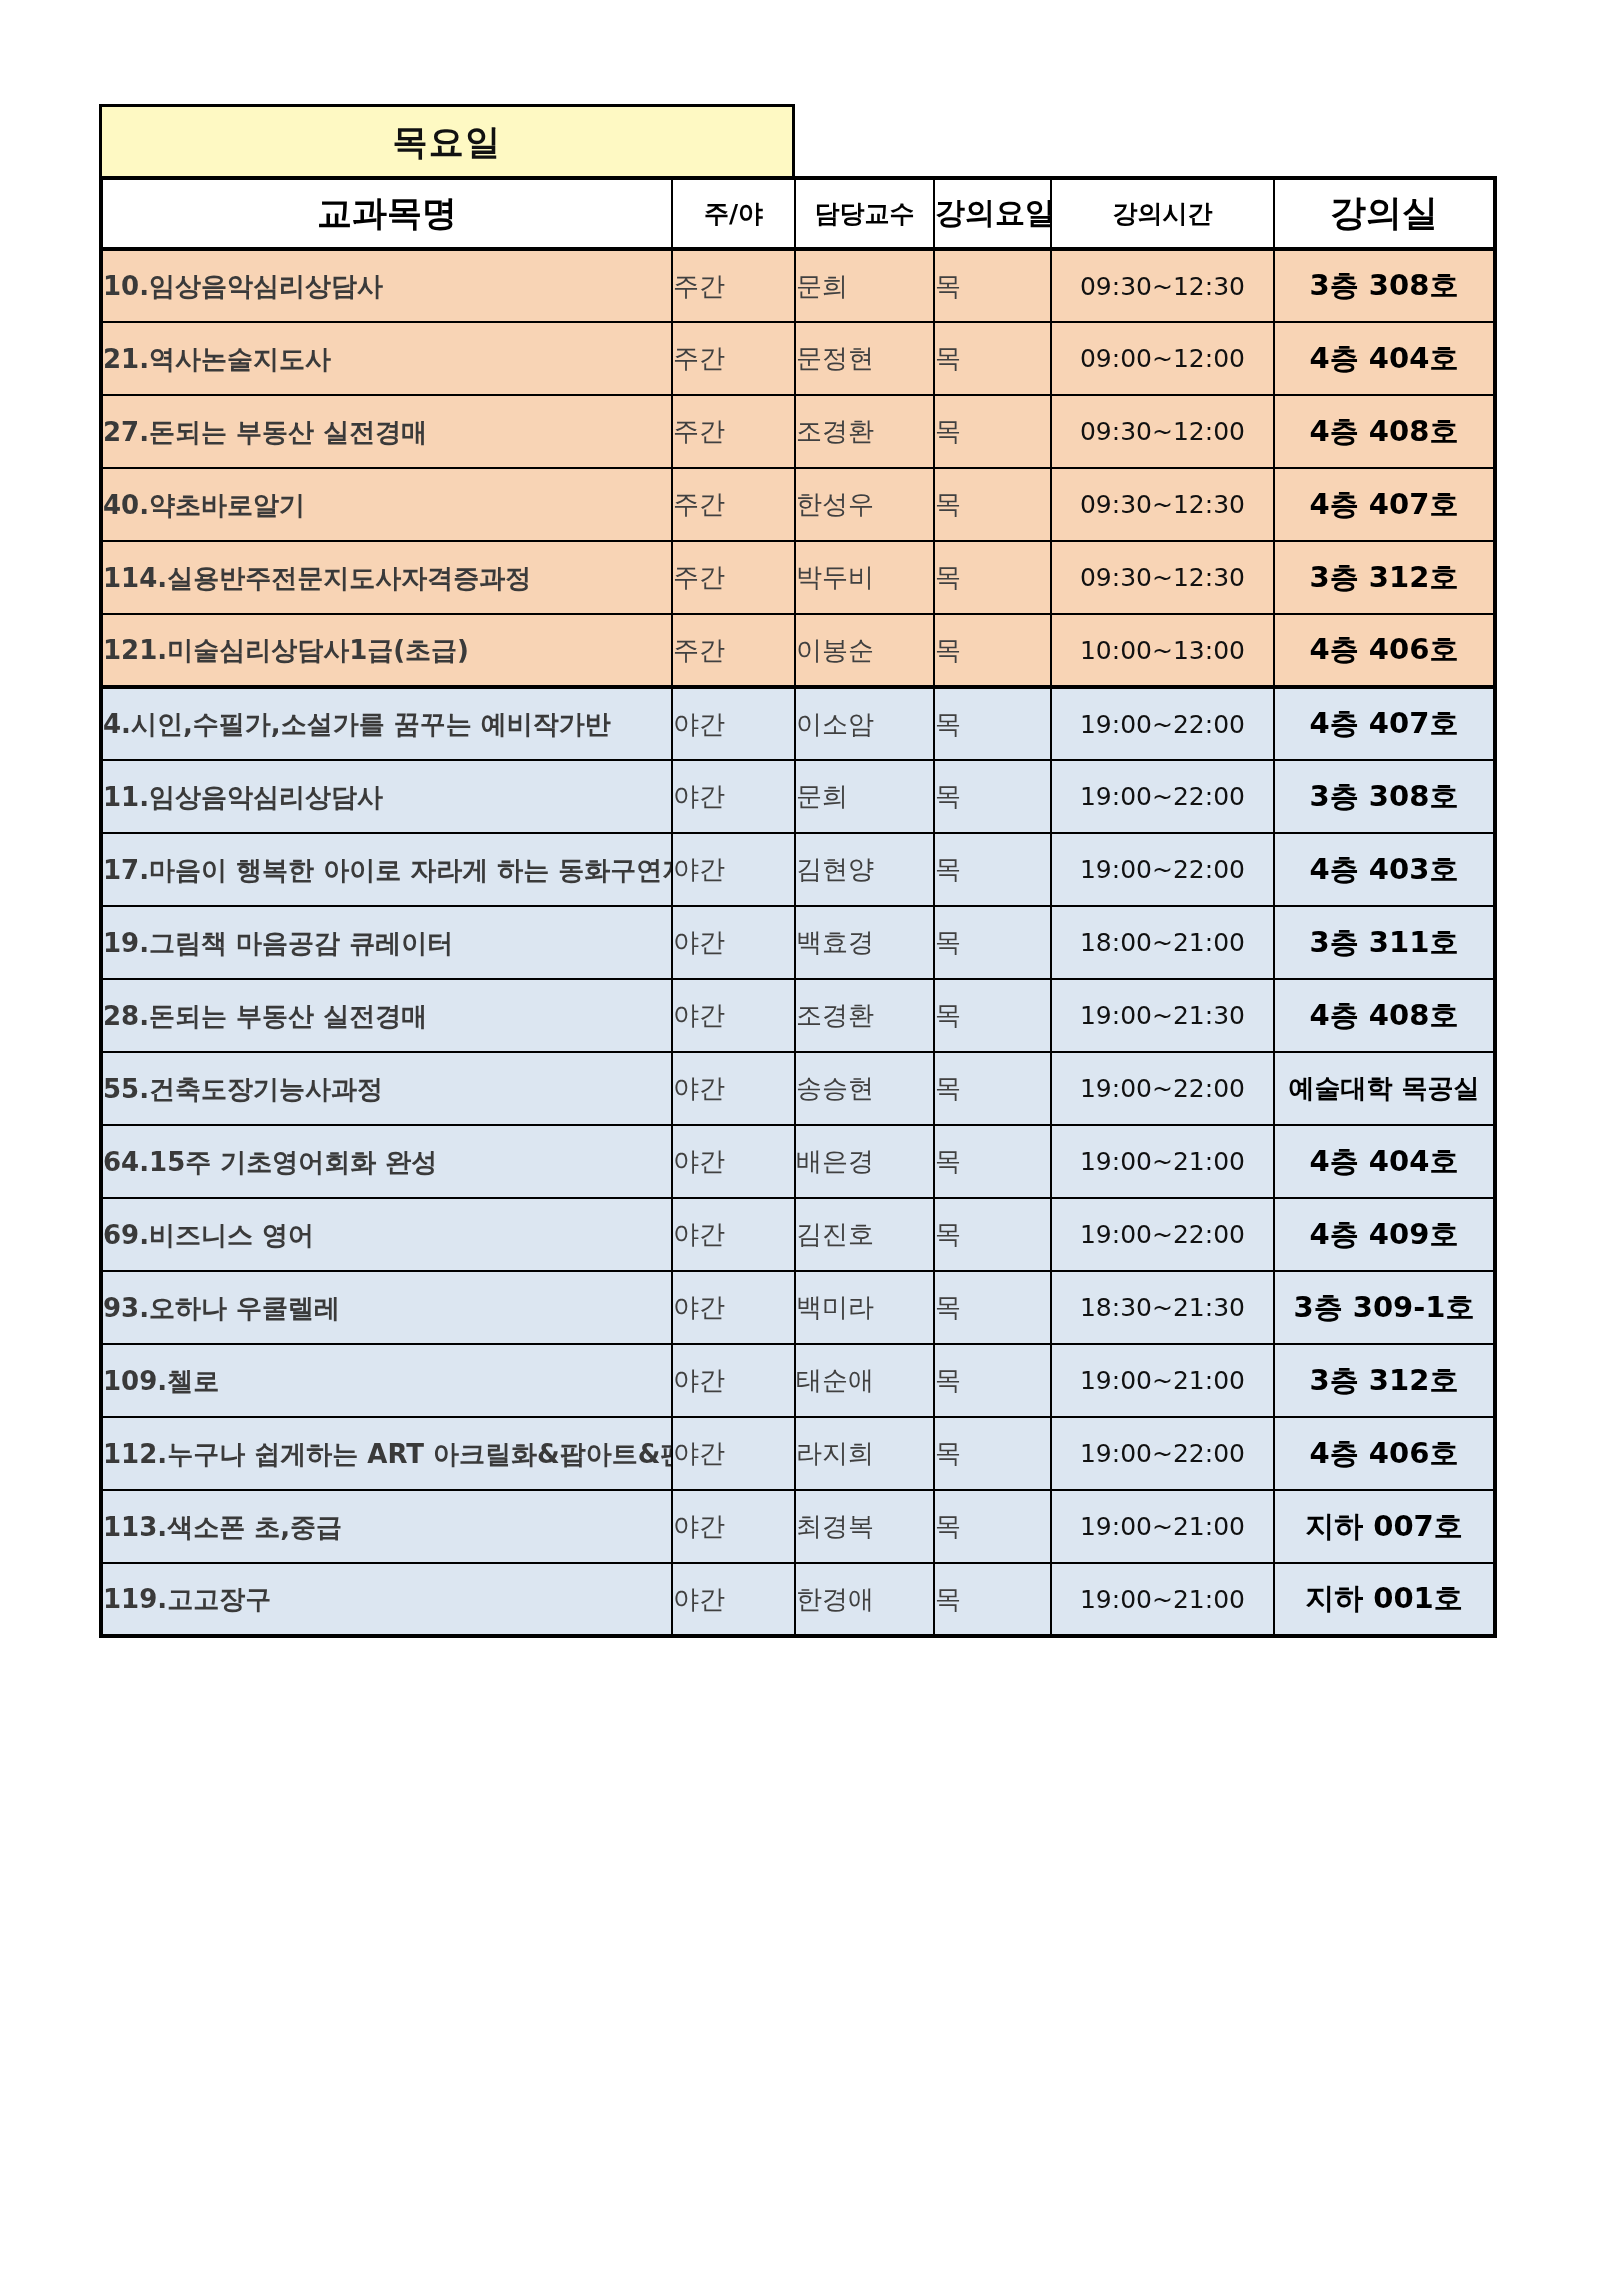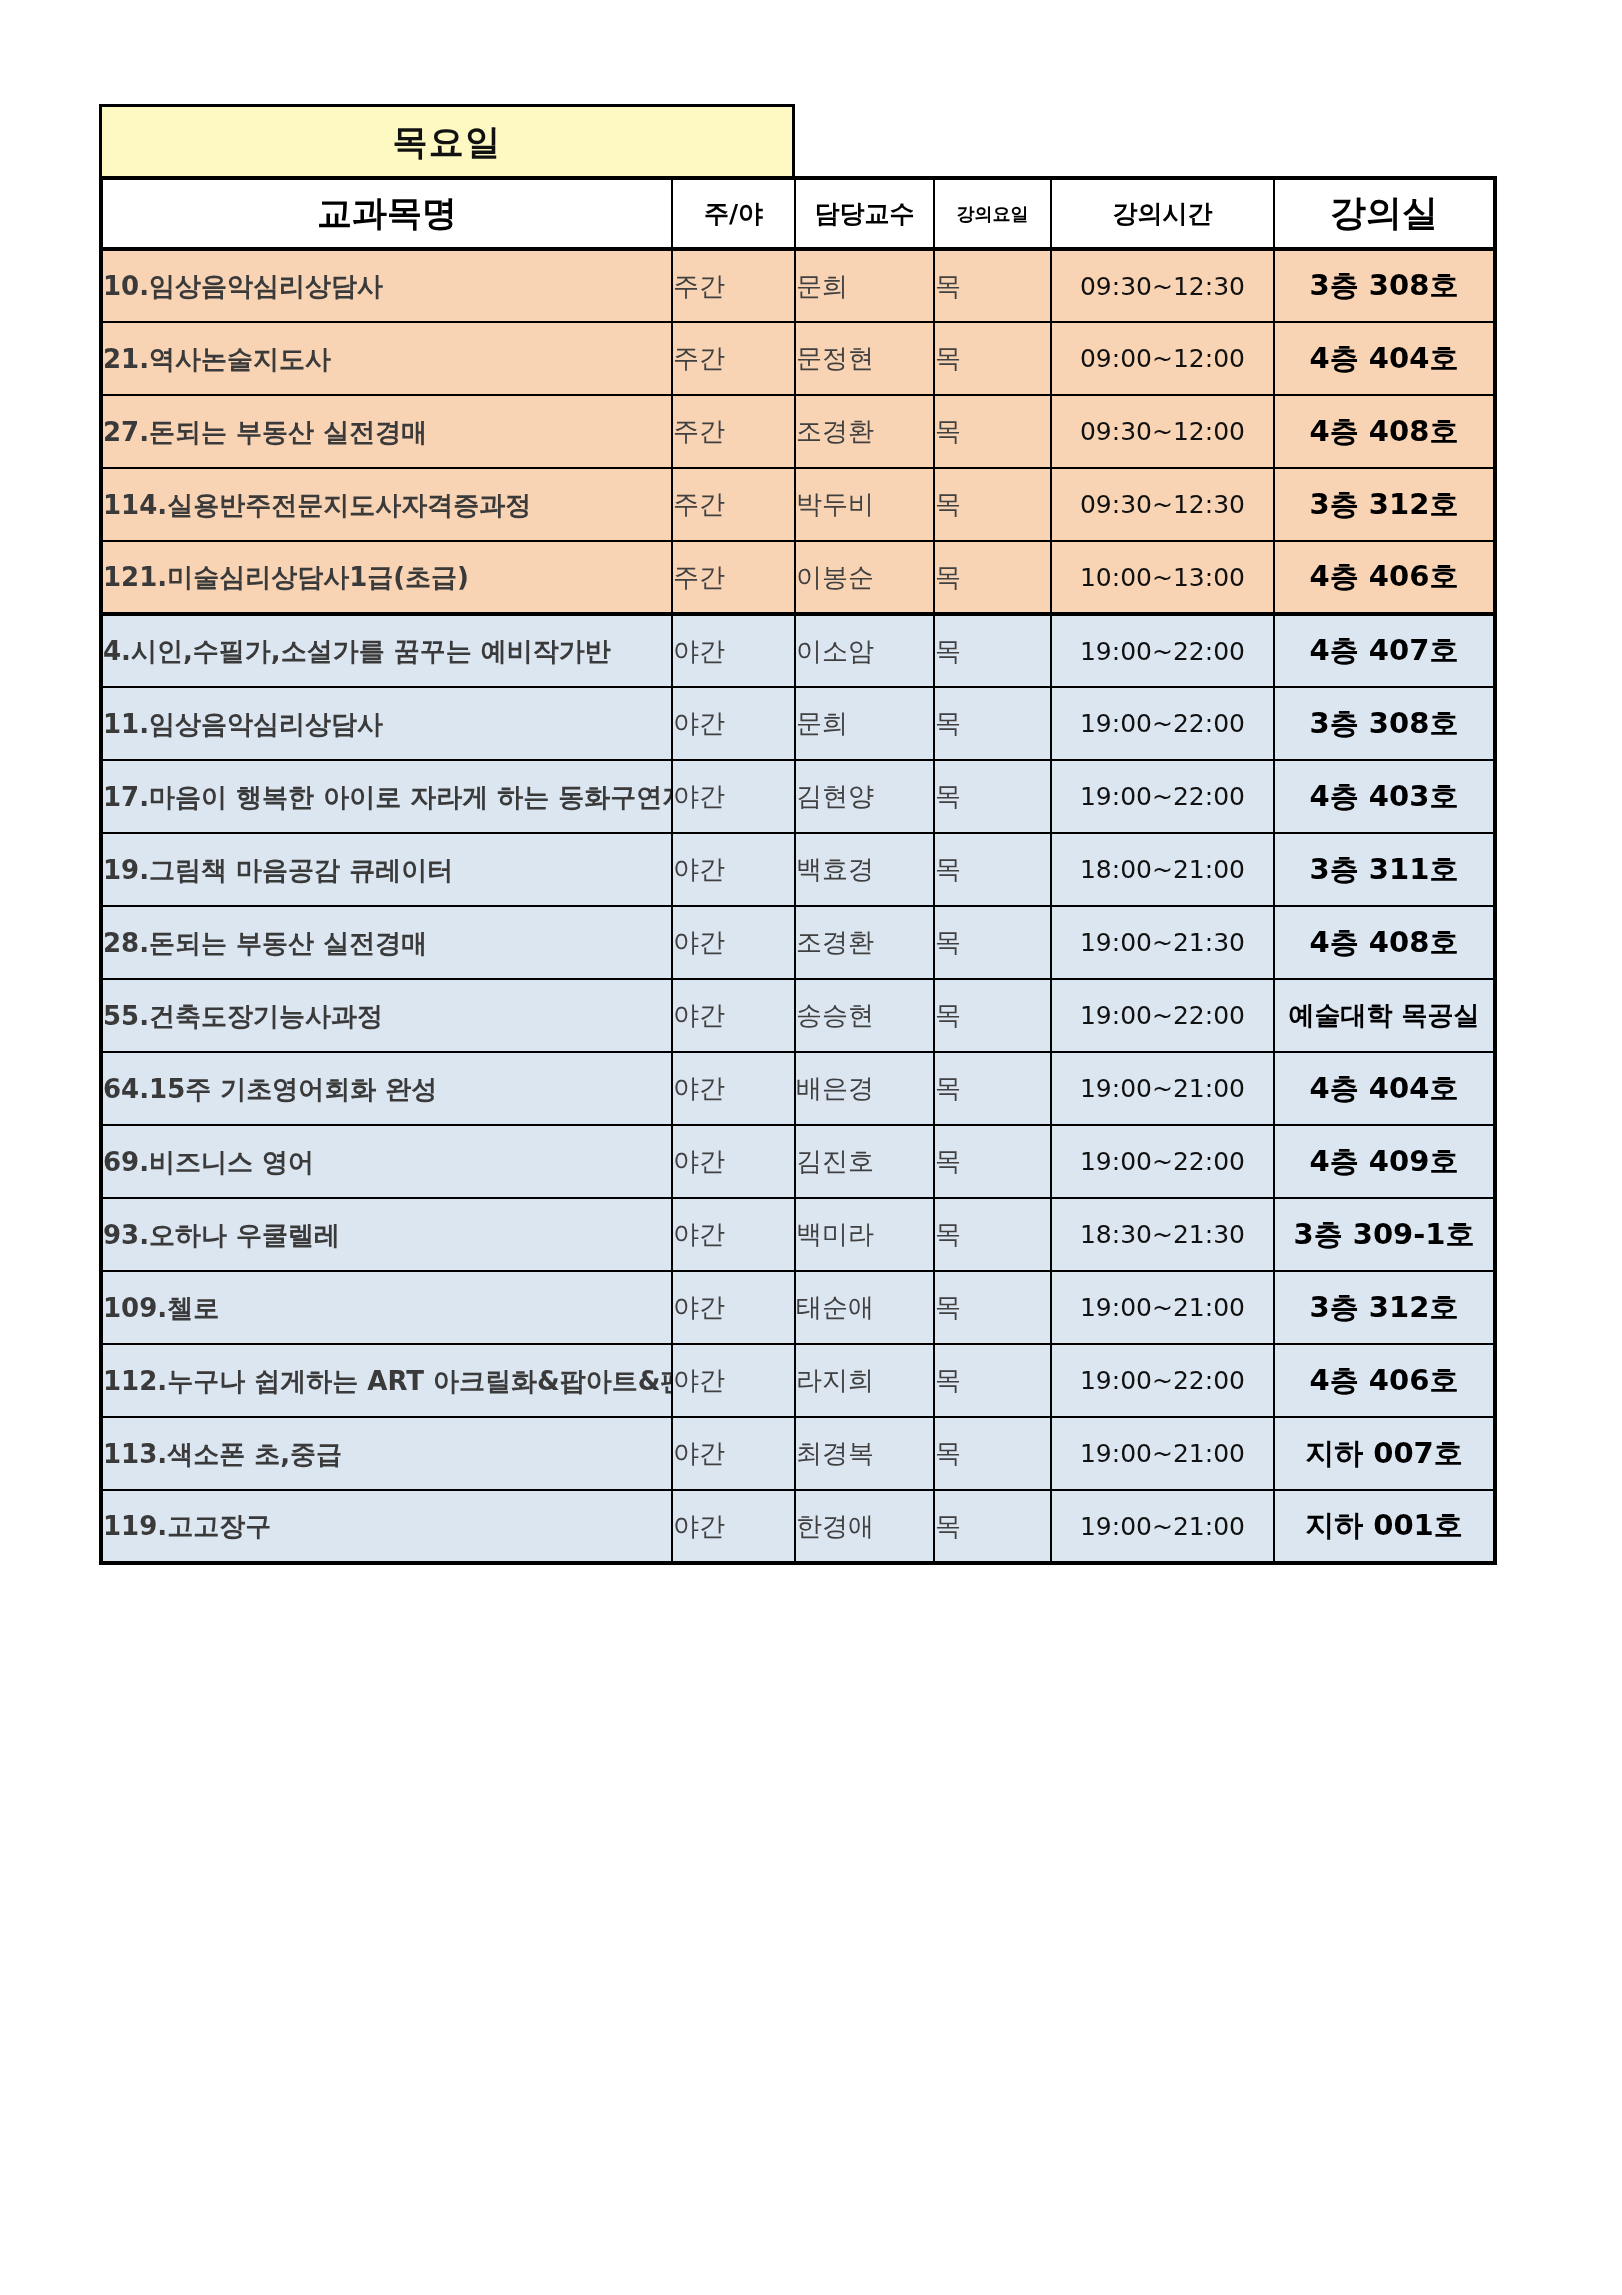--- a/index.html
+++ b/index.html
@@ -59,21 +59,21 @@
     }
     table.schedule thead th {
       font-weight: bold;
       color: #000;
       text-align: center;
       border-bottom: 4.9px solid #000;
     }
     th.h-name { font-size: 35px; }
     th.h-shift { font-size: 25px; }
     th.h-prof { font-size: 25px; }
-    th.h-day { font-size: 18px; }
+    th.h-day { font-size: 30px; }
     th.h-time { font-size: 25px; }
     th.h-room { font-size: 36px; }
     table.schedule tbody tr { height: 73px; }
     tr.daytime { background: #f8d4b5; }
     tr.evening { background: #dce6f1; }
     tr.group-break td { border-top: 4.9px solid #000; }
     td.name {
       text-align: left;
       font-size: 26px;
       font-weight: bold;
@@ -143,20 +143,28 @@
     </tr>
     <tr class="daytime">
       <td class="name">27.돈되는 부동산 실전경매</td>
       <td class="shift">주간</td>
       <td class="prof">조경환</td>
       <td class="day">목</td>
       <td class="time">09:30~12:00</td>
       <td class="room">4층 408호</td>
     </tr>
     <tr class="daytime">
+      <td class="name">40.약초바로알기</td>
+      <td class="shift">주간</td>
+      <td class="prof">한성우</td>
+      <td class="day">목</td>
+      <td class="time">09:30~12:30</td>
+      <td class="room">4층 407호</td>
+    </tr>
+    <tr class="daytime">
       <td class="name">114.실용반주전문지도사자격증과정</td>
       <td class="shift">주간</td>
       <td class="prof">박두비</td>
       <td class="day">목</td>
       <td class="time">09:30~12:30</td>
       <td class="room">3층 312호</td>
     </tr>
     <tr class="daytime">
       <td class="name">121.미술심리상담사1급(초급)</td>
       <td class="shift">주간</td>

